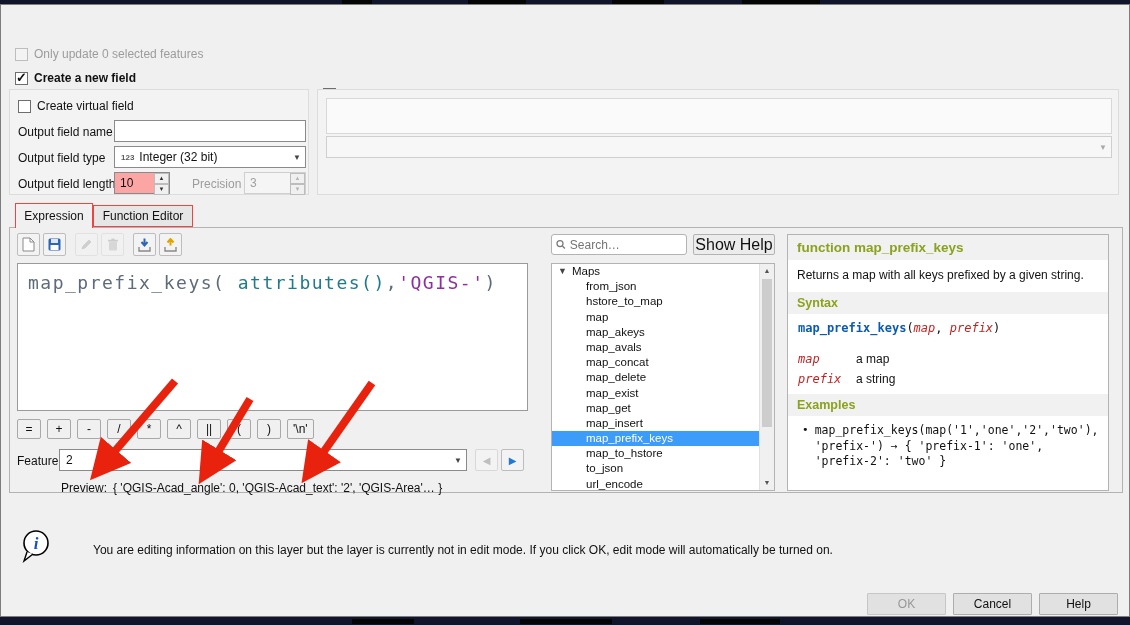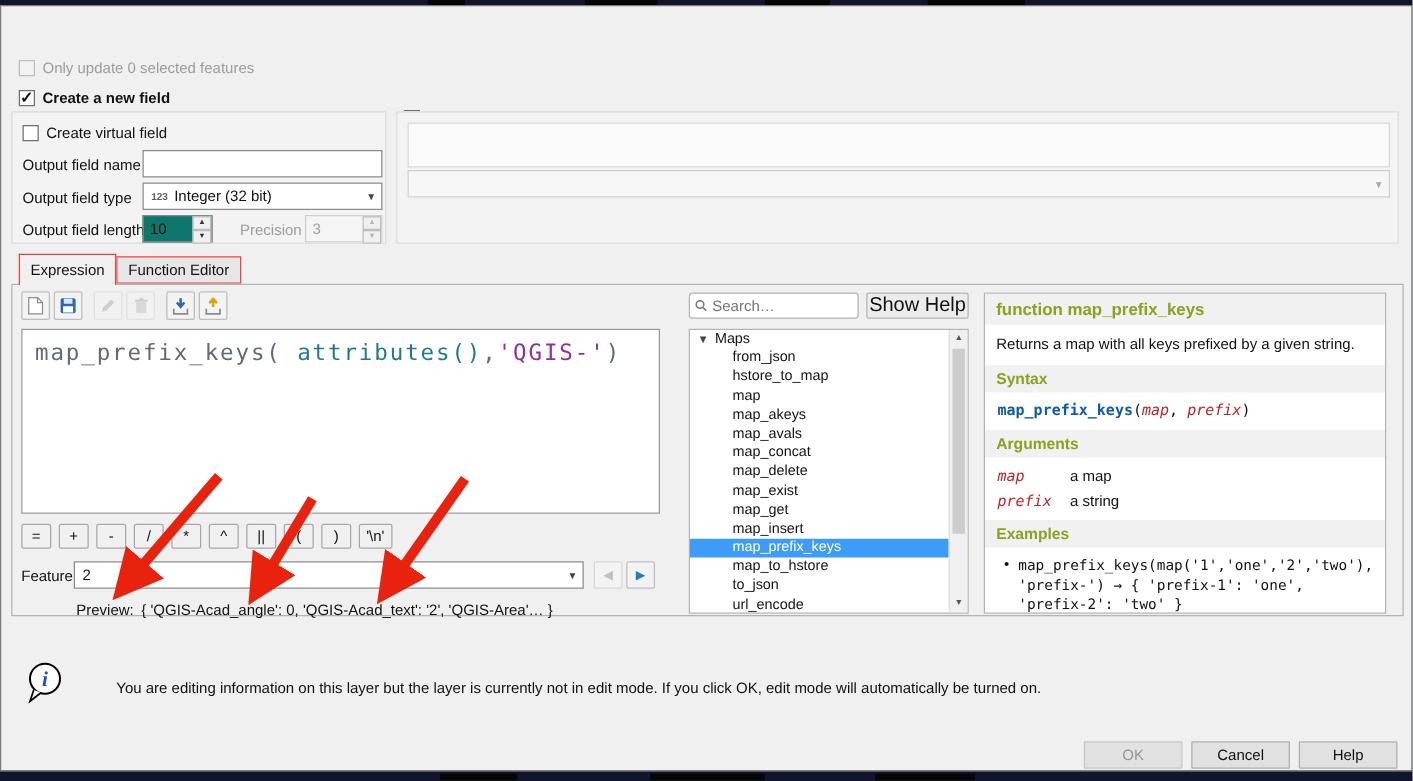--- a/index.html
+++ b/index.html
@@ -34,21 +34,21 @@
   .input { background:#fff; border:1px solid #8a8a8a; height:22px; font-size:12px;
            font-family:"Liberation Sans", sans-serif; padding:0 5px; position:absolute; }
   .combo { position:absolute; background:#fff; border:1px solid #8a8a8a; height:22px;
            display:flex; align-items:center; font-size:12px; padding:0 20px 0 6px; }
   .combo .arr { position:absolute; right:4px; top:0; bottom:0; display:flex; align-items:center;
                 font-size:8px; color:#444; }
   .combo.dis { background:#f7f7f7; border-color:#cfcfcf; }
   .combo.dis .arr { color:#a9a9a9; }
   .typebadge { font-size:8px; font-weight:bold; color:#5c5c5c; margin-right:5px; letter-spacing:0; }
 
-  .spin { position:absolute; background:#0f766e; border:1px solid #8a8a8a; height:22px; display:flex; }
+  .spin { position:absolute; background:#fca5a5; border:1px solid #8a8a8a; height:22px; display:flex; }
   .spin .val { flex:1; font-size:12px; padding:3px 0 0 5px; }
   .spin .btns { width:15px; display:flex; flex-direction:column; }
   .spin .btns span { flex:1; font-size:6px; line-height:9px; text-align:center; color:#333;
                      background:#f0f0f0; border:1px solid #bdbdbd; }
   .spin.dis { background:#f5f5f5; border-color:#cfcfcf; }
   .spin.dis .val { color:#a0a0a0; }
   .spin.dis .btns span { color:#b5b5b5; }
 
   .bigbox { position:absolute; background:#fafafa; border:1px solid #d8d8d8; }
 
@@ -342,21 +342,20 @@
     </div>
   </div>
 
   <div class="help">
     <div class="hband htitle">function map_prefix_keys</div>
     <div class="hdesc">Returns a map with all keys prefixed by a given string.</div>
     <div class="hband">Syntax</div>
     <div class="hcode">
       <span class="fn">map_prefix_keys</span><span>(</span><span class="param">map</span><span>, </span><span class="param">prefix</span><span>)</span>
     </div>
-    <div class="hband">Arguments</div>
     <div class="argpad"></div>
     <div class="argrow">
       <span class="argname">map</span>
       <span class="argdesc">a map</span>
     </div>
     <div class="argrow">
       <span class="argname">prefix</span>
       <span class="argdesc">a string</span>
     </div>
     <div class="argpad"></div>

